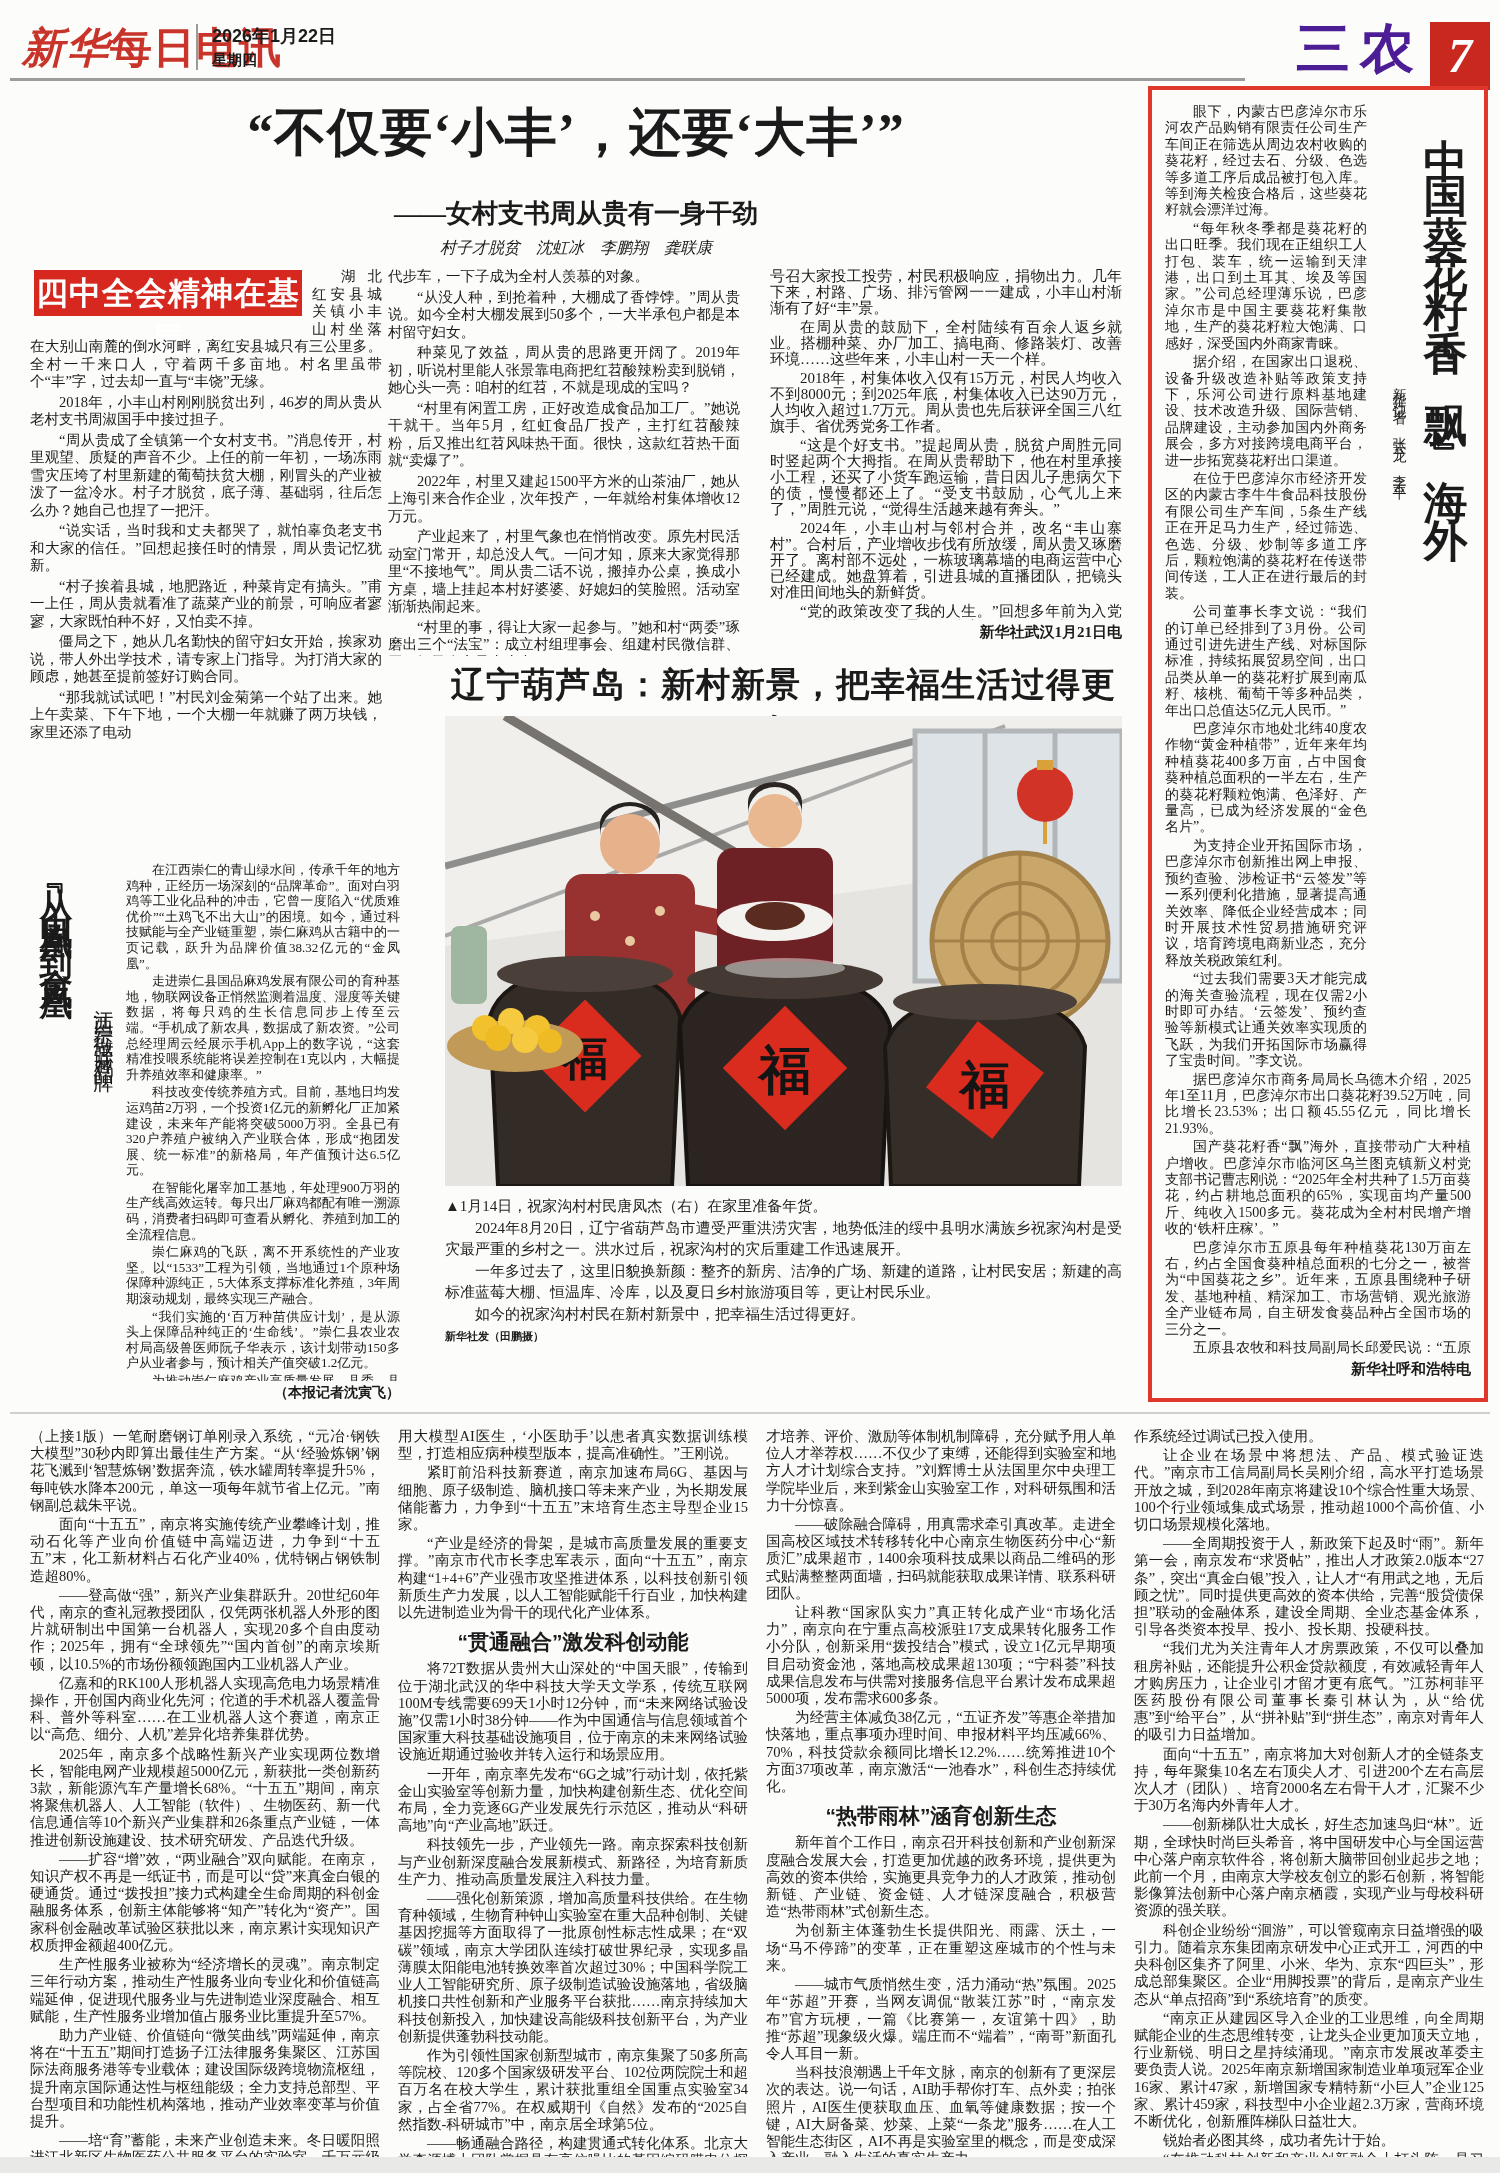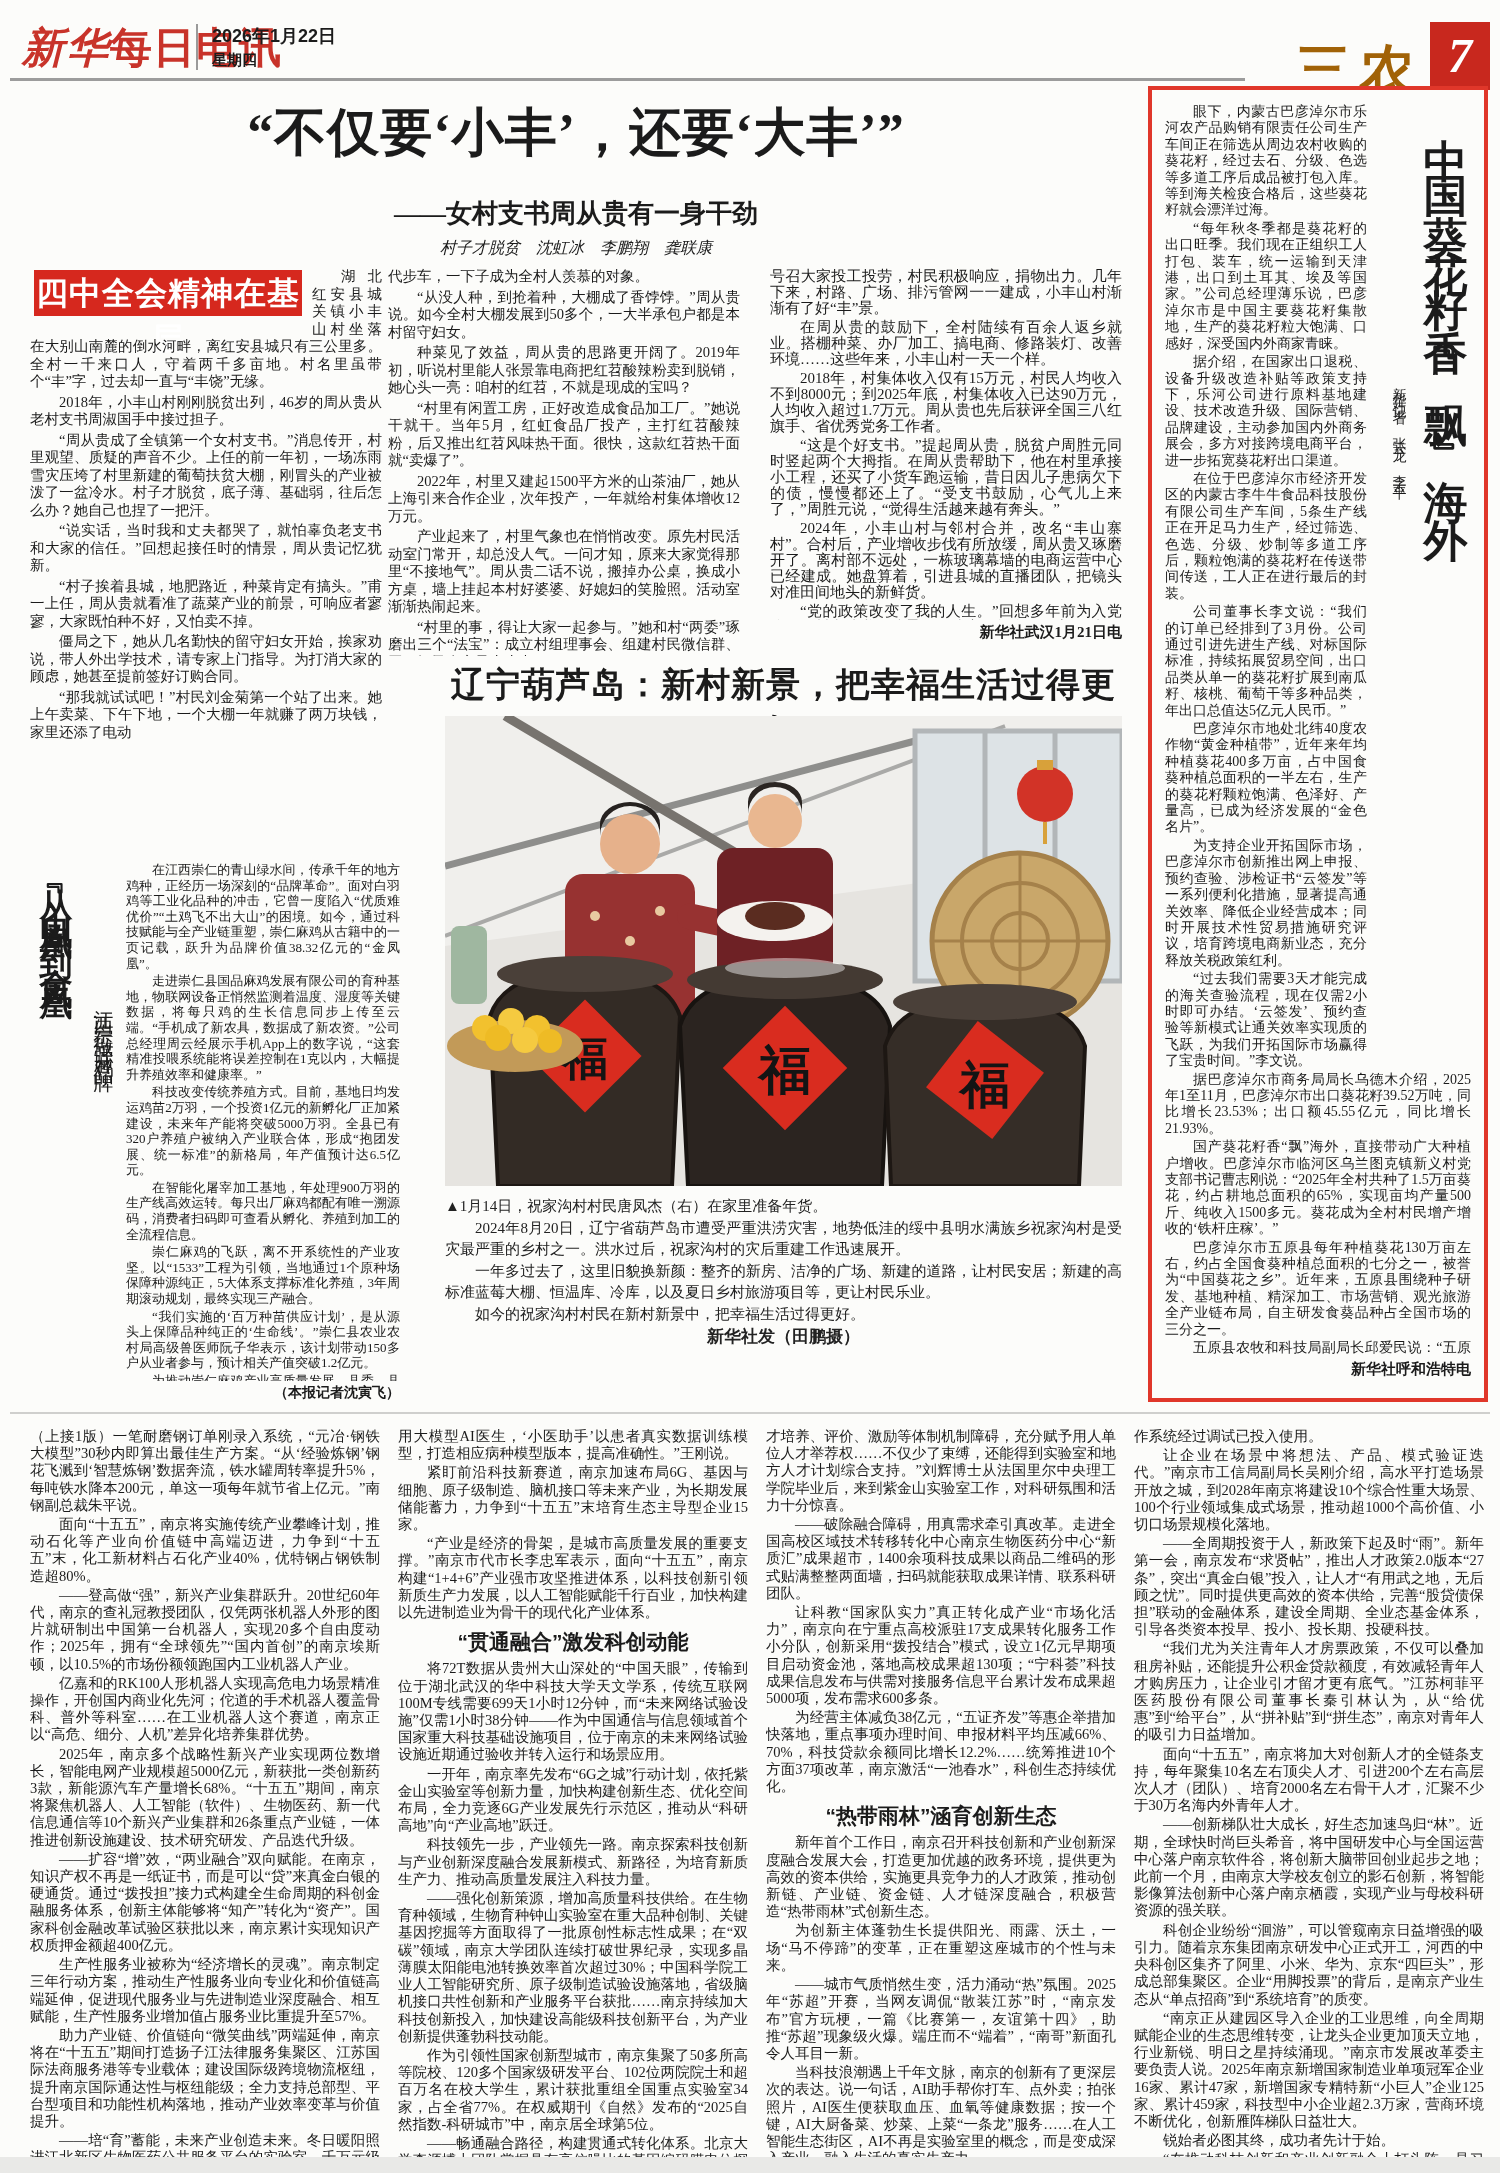--- a/index.html
+++ b/index.html
@@ -9,21 +9,21 @@
   p.cont{text-indent:0;}
   .abs{position:absolute;}
   
   .logo{left:22px;top:20px;white-space:nowrap;color:#c8332a;}
   .logo .script{font-size:42px;font-weight:900;font-style:italic;letter-spacing:2px;}
   .logo .rest{font-size:42px;font-weight:900;letter-spacing:1px;}
   .mast-divider{left:196px;top:24px;width:2px;height:46px;background:#9a9a9a;}
   .mast-date{left:212px;top:24px;font-family:"Liberation Sans","DejaVu Sans",sans-serif;}
   .mast-date .d1{font-size:18px;font-weight:700;}
   .mast-date .d2{font-size:15px;font-weight:700;margin-top:3px;}
-  .section-label{left:1296px;top:34px;font-size:54px;font-weight:900;color:#a16207;letter-spacing:10px;white-space:nowrap;}
+  .section-label{left:1296px;top:13px;font-size:54px;font-weight:900;color:#4c1d95;letter-spacing:10px;white-space:nowrap;}
   .page-badge{left:1430px;top:22px;width:60px;height:68px;background:#c8281e;color:#fff;
       font-size:48px;font-weight:900;font-style:italic;text-align:center;line-height:68px;}
   .mast-rule{left:10px;top:78px;width:1235px;height:3px;background:#9c9c9c;}
   .bottom-strip{left:0;top:2157px;width:1500px;height:16px;background:#e9e9e7;}
   
   .main-title{left:30px;top:98px;width:1092px;text-align:center;font-size:52px;font-weight:900;letter-spacing:1px;}
   .main-sub{left:30px;top:196px;width:1092px;text-align:center;font-size:26px;font-weight:700;}
   .main-byline{left:30px;top:238px;width:1092px;text-align:center;font-size:16px;font-style:italic;}
   
   .tcol{font-size:14.5px;line-height:17.5px;}
@@ -33,21 +33,21 @@
   #col3{left:770px;top:268px;width:352px;}
   #col3 .flow{height:352px;overflow:hidden;font-size:15px;line-height:16px;}
   .kicker{float:left;width:268px;height:46px;background:#d6281e;color:#fff;text-align:center;line-height:46px;
       font-size:32px;font-weight:900;font-family:"Liberation Sans","DejaVu Sans",sans-serif;margin:2px 10px 8px 4px;letter-spacing:1px;}
   .dateline{text-align:right;font-weight:900;font-size:15px;margin-top:4px;}
   
   .mid-title{left:445px;top:662px;width:677px;text-align:center;font-size:34px;font-weight:900;letter-spacing:1px;}
   .photo-wrap{left:445px;top:716px;width:677px;height:470px;background:#dedcd8;overflow:hidden;}
   .caption{left:445px;top:1196px;width:677px;font-size:15px;line-height:21px;color:#222;}
   .caption p{margin-bottom:1px;}
-  .credit{text-align:center;font-weight:900;font-size:17px;margin-top:0;}
+  .credit{text-align:left;font-weight:900;font-size:11px;margin-top:0;}
   
   #leftart{left:30px;top:862px;width:370px;height:540px;display:flex;}
   .vtitle{writing-mode:vertical-rl;font-size:33px;font-weight:900;letter-spacing:10px;width:52px;line-height:52px;}
   .vsub{writing-mode:vertical-rl;font-size:20px;width:44px;letter-spacing:7px;margin-top:132px;line-height:44px;}
   #leftart .body{flex:1;display:flex;flex-direction:column;}
   #leftart .flow{flex:1;overflow:hidden;font-size:13px;line-height:15.6px;}
   .signoff{text-align:right;font-weight:900;font-size:14px;padding-top:3px;}
   
   #rbox{left:1148px;top:86px;width:340px;height:1316px;border:4px solid #e0372a;background:#fcfcfa;box-sizing:border-box;padding:14px 13px 8px 13px;}
   #rbox .rflow{height:1252px;overflow:hidden;font-size:14px;line-height:16.4px;}

